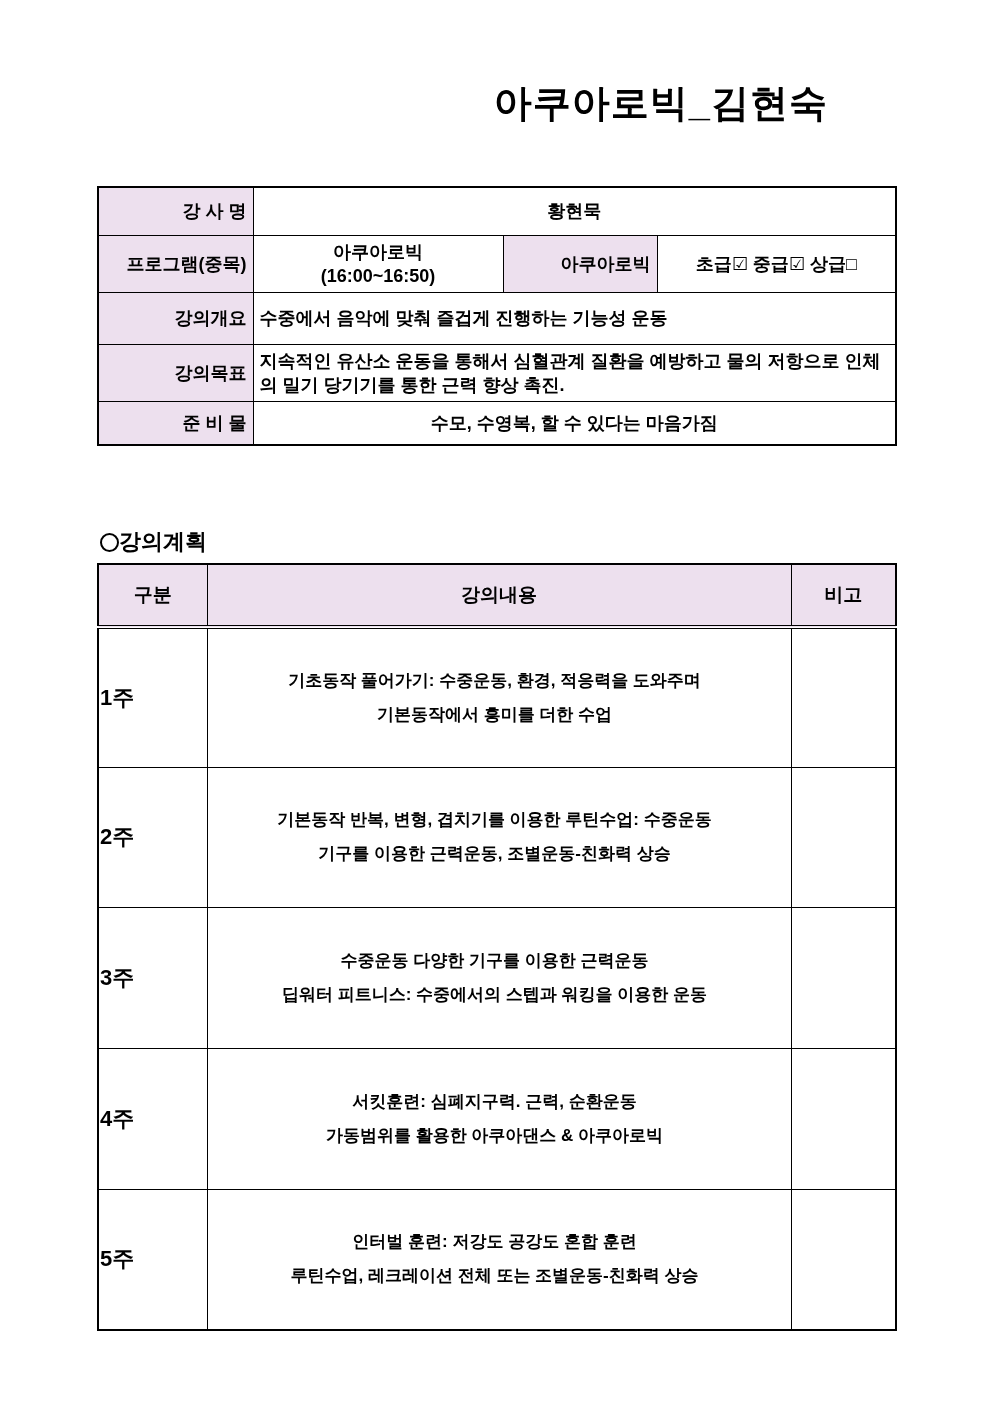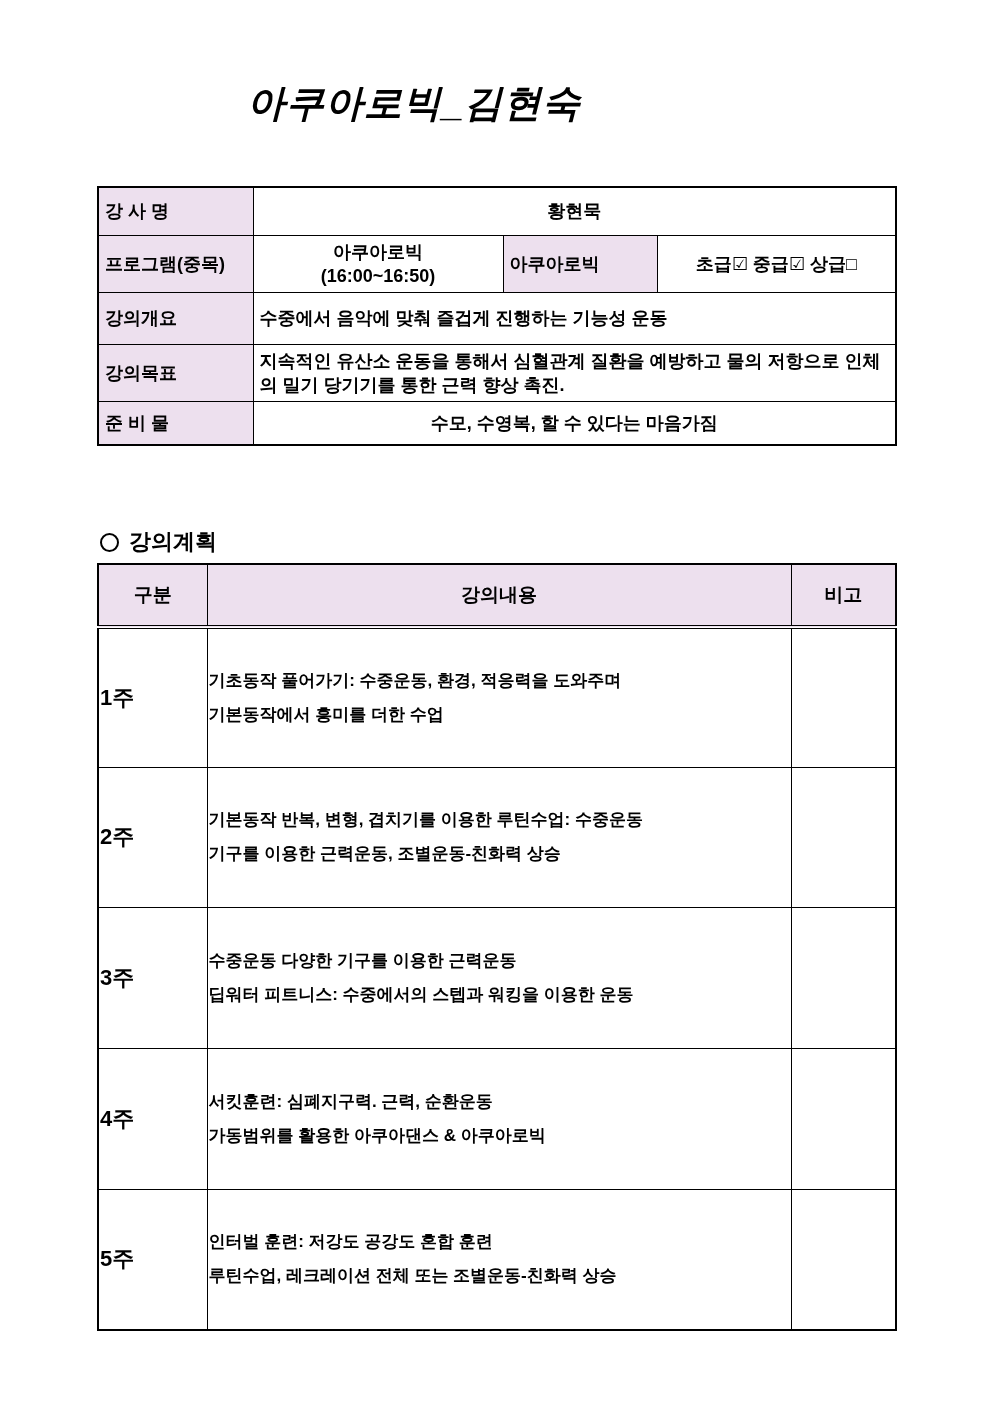--- a/index.html
+++ b/index.html
@@ -8,50 +8,49 @@
     width:992px;height:1403px;
     background:#ffffff;
     font-family:"Liberation Sans","DejaVu Sans",sans-serif;
     color:#000;
     margin:0 auto;
     overflow:hidden;
   }
   .doc-title{
     position:absolute;
     left:0;top:78px;width:828px;
-    text-align:center;
+    text-align:right;
     font-size:38px;
     font-weight:bold;
     letter-spacing:1px;
-    font-style:italic;
   }
   table{border-collapse:collapse;table-layout:fixed;}
   
   .info-table{
     position:absolute;left:97px;top:186px;width:798px;
     border:2px solid var(--border);
   }
   .info-table td{
     border:1px solid var(--border);
     font-size:18px;font-weight:bold;
     padding:2px 6px;
     overflow:hidden;
   }
   td.lbl{
     background:var(--fill);
-    text-align:left;vertical-align:middle;
+    text-align:right;vertical-align:middle;
   }
   td.val{text-align:center;vertical-align:middle;}
   td.val-left{text-align:left;vertical-align:middle;}
   .two-line div{line-height:24px;}
   
   .section-heading{
     position:absolute;left:100px;top:527px;
     font-size:22px;font-weight:bold;
-    display:flex;align-items:center;gap:10px;
+    display:flex;align-items:center;
   }
   .circle-marker{
     display:inline-block;width:15px;height:15px;
     border:2px solid #000;border-radius:50%;
   }
   
   .plan-table{
     position:absolute;left:97px;top:563px;width:798px;
     border:2px solid var(--border);
   }
@@ -66,21 +65,21 @@
   .plan-table td{
     border:1px solid var(--border);
     font-size:17px;font-weight:bold;
     vertical-align:middle;
   }
   td.week{
     text-align:left;
     font-size:22px;
   }
   td.content{
-    padding-right:10px;
+    padding-right:10px;text-align:center;
   }
   td.content div{line-height:34px;}
   td.note{}
 </style>
 </head>
 <body>
 
 <div class="page">
 
   <div class="doc-title">아쿠아로빅_김현숙</div>

